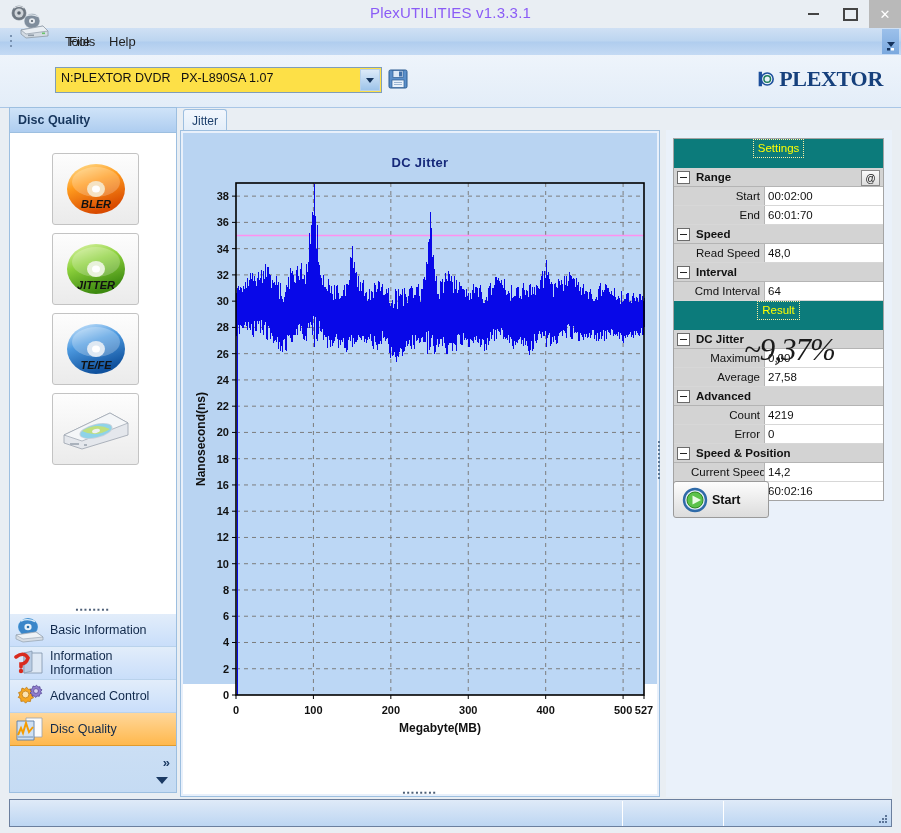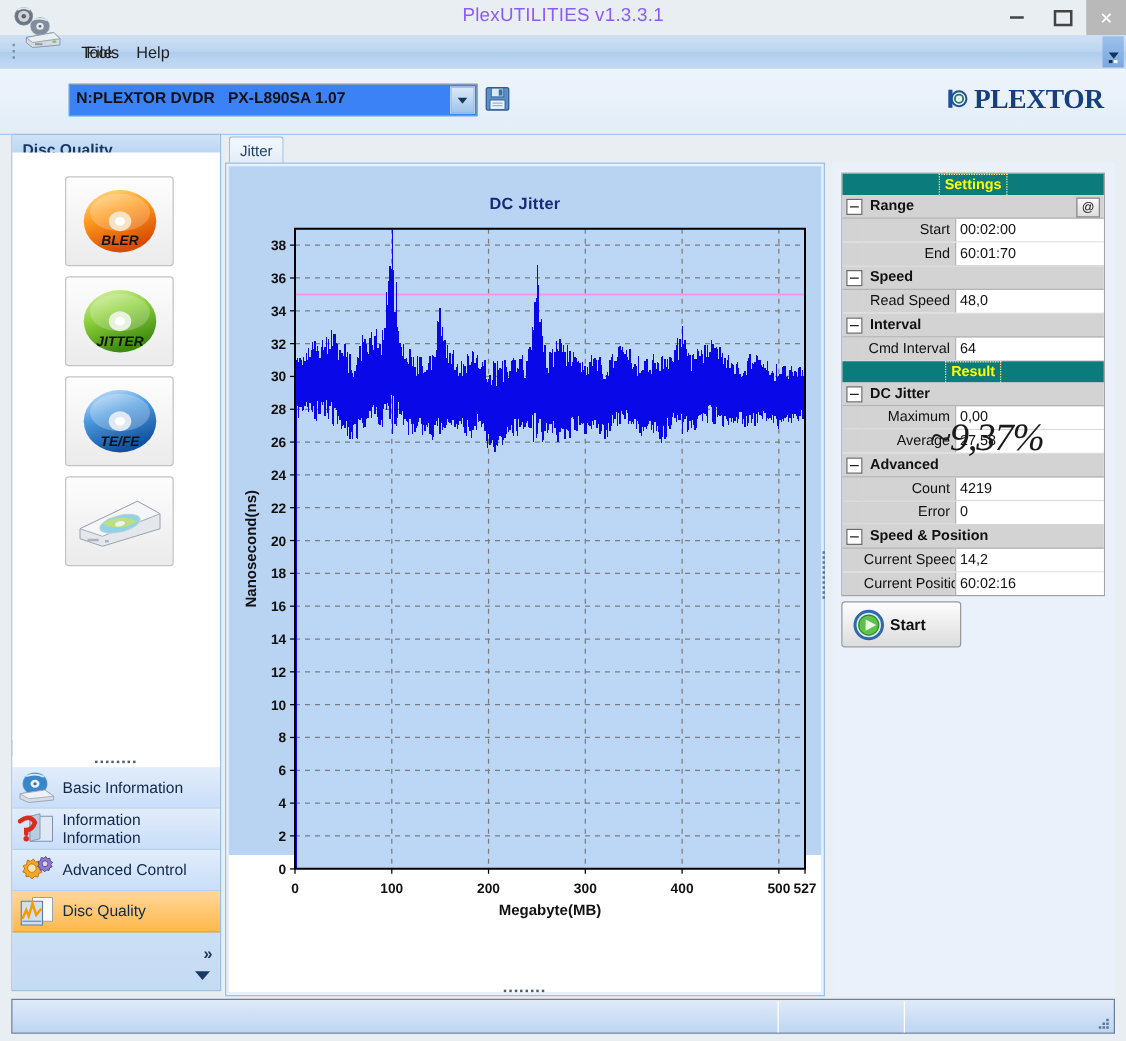--- a/index.html
+++ b/index.html
@@ -62,21 +62,21 @@
 
   
   #toolbar{
     position:absolute;left:0;top:55px;width:901px;height:52px;
     background:linear-gradient(to bottom,#eef4fb 0%,#e3edf8 100%);
     border-bottom:1px solid #a9c6e6;
   }
   #drive-icon{position:absolute;left:18px;top:12px;width:32px;height:28px;}
   #drive-combo{
     position:absolute;left:55px;top:67px;width:325px;height:24px;
-    background:#3b82f6;border:1px solid #7f9db9;font-weight:bold;
+    background:#fde047;border:1px solid #7f9db9;
   }
   #drive-value{
     position:absolute;left:5px;top:3px;font-size:12.5px;color:#111;
     white-space:pre;
   }
   #drive-arrow{
     position:absolute;right:1px;top:1px;width:20px;height:22px;
     background:linear-gradient(to bottom,#dceaf8,#9ec4ea);
     border:1px solid #b6d0ea;box-sizing:border-box;
     display:flex;align-items:center;justify-content:center;
@@ -100,21 +100,21 @@
     background:#fff;border:1px solid #9dbfe0;box-sizing:border-box;
   }
   #sidebar-header{
     position:absolute;left:0;top:0;width:100%;height:25px;
     background:linear-gradient(to bottom,#cfe3f8,#aecdf0);
     border-bottom:1px solid #9dbfe0;box-sizing:border-box;
     font-size:12.5px;font-weight:bold;color:#17365d;
     display:flex;align-items:center;padding-left:8px;
   }
   #disc-buttons{
-    position:absolute;left:0;top:14px;width:100%;height:470px;background:#fff;text-align:right;
+    position:absolute;left:0;top:26px;width:100%;height:470px;background:#fff;text-align:right;
   }
   .discbtn{
     position:absolute;left:42px;width:85px;height:70px;
     background:linear-gradient(to bottom,#fdfdfd,#ebebeb);
     border:1px solid #c3c3c3;border-radius:3px;
     display:flex;align-items:center;justify-content:center;
   }
   #discbtn-0{top:19px;}
   #discbtn-1{top:99px;}
   #discbtn-2{top:179px;}
@@ -195,22 +195,22 @@
   #right-panel{
     position:absolute;left:666px;top:130px;width:226px;height:667px;
     background:#eaf1fa;
   }
   #grid{
     position:absolute;left:7px;top:8px;width:211px;
     border:1px solid #a4a4a4;box-sizing:border-box;background:#fff;
     font-size:11.5px;
   }
   .sect-header{
-    height:17px;background:#0c7b7b;color:#ffff00;
-    font-weight:bold;font-size:11.5px;text-align:center;line-height:17px;
+    height:29px;background:#0c7b7b;color:#ffff00;
+    font-weight:normal;font-size:11.5px;text-align:center;line-height:17px;
   }
   .sect-header span{
     display:inline-block;padding:0 4px;border:1px dotted #ffef9e;
   }
   .grp-row{
     height:18px;background:#d3d3d3;border-bottom:1px solid #b4b4b4;
     display:flex;align-items:center;position:relative;
   }
   .grp-expander{
     width:11px;height:11px;border:1px solid #6b6b6b;background:#fff;

